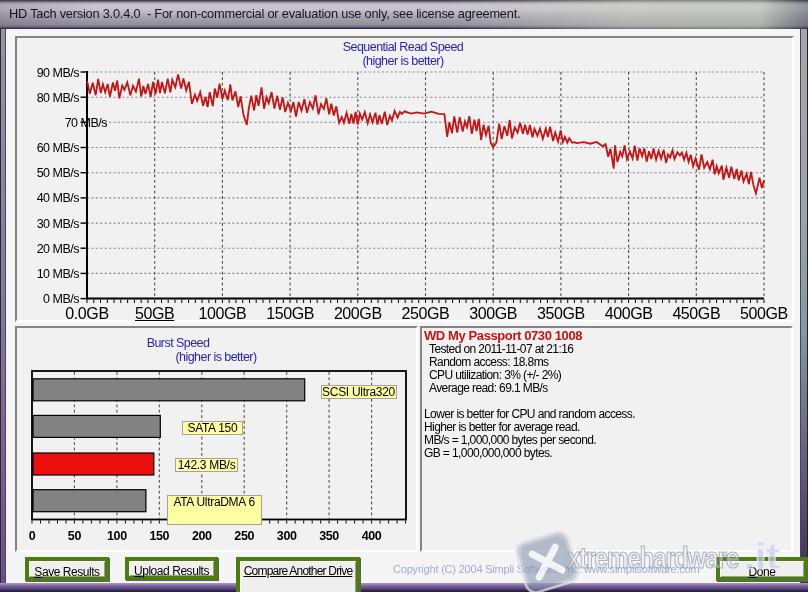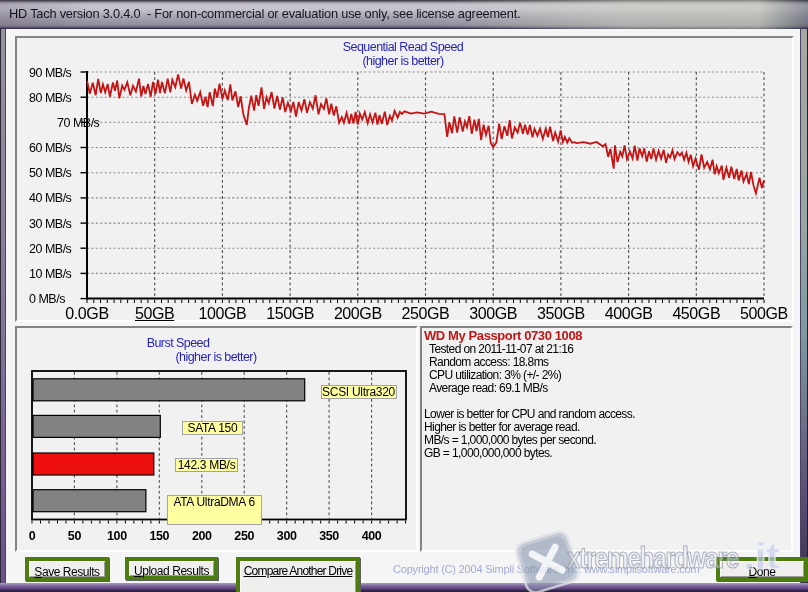--- a/index.html
+++ b/index.html
@@ -1,19 +1,19 @@
 <!DOCTYPE html>
 <html><head><meta charset="utf-8"><style>
 html,body{margin:0;padding:0;}
 body{width:808px;height:592px;position:relative;overflow:hidden;background:#f5f5f6;
 font-family:"Liberation Sans",sans-serif;}
 .abs{position:absolute;}
 .panel{position:absolute;background:#f2f1f2;border-top:2px solid #848484;border-left:2px solid #848484;border-bottom:2px solid #fff;border-right:2px solid #fff;box-sizing:border-box;}
 .blue{color:#2525b5;font-size:12.5px;letter-spacing:-0.55px;}
-.ylab{position:absolute;width:50px;font-size:12.5px;letter-spacing:-0.5px;color:#000;}
+.ylab{position:absolute;width:50px;text-align:right;font-size:12.5px;letter-spacing:-0.5px;color:#000;}
 .xlab{position:absolute;width:60px;text-align:center;font-size:16px;letter-spacing:-0.4px;color:#000;}
 .ybox{position:absolute;background:#ffffa2;border:1px solid #a3a3a3;box-sizing:border-box;text-align:center;font-size:12px;letter-spacing:-0.3px;line-height:12.5px;}
 .blab{position:absolute;width:40px;text-align:center;font-size:12.5px;font-weight:bold;letter-spacing:-0.4px;color:#000;}
 .btn{position:absolute;background:#f0efed;border:4px solid #4d7c0f;box-shadow:inset 1px 1px 0 #ffffff,inset -1px -1px 0 #9d9d9d,1px 1px 0 #5f5f5f;box-sizing:border-box;text-align:center;font-size:12px;letter-spacing:-0.45px;color:#000;white-space:nowrap;}
 .rtext{font-size:12px;letter-spacing:-0.6px;color:#000;line-height:13.3px;white-space:pre;}
 </style></head><body>
 
 <div class="abs" style="left:0;top:0;width:808px;height:29px;
 background:linear-gradient(180deg,#2a2830 0%,#6e6a77 5%,#b3afbb 11%,#c9c6d0 18%,#c6c3cd 32%,#b0adb9 50%,#9e9ba8 70%,#918e9b 86%,#6e6880 93%,#3c3654 97%,#1c1930 100%);"></div>
 <div class="abs" style="left:0;top:0;width:808px;height:29px;

